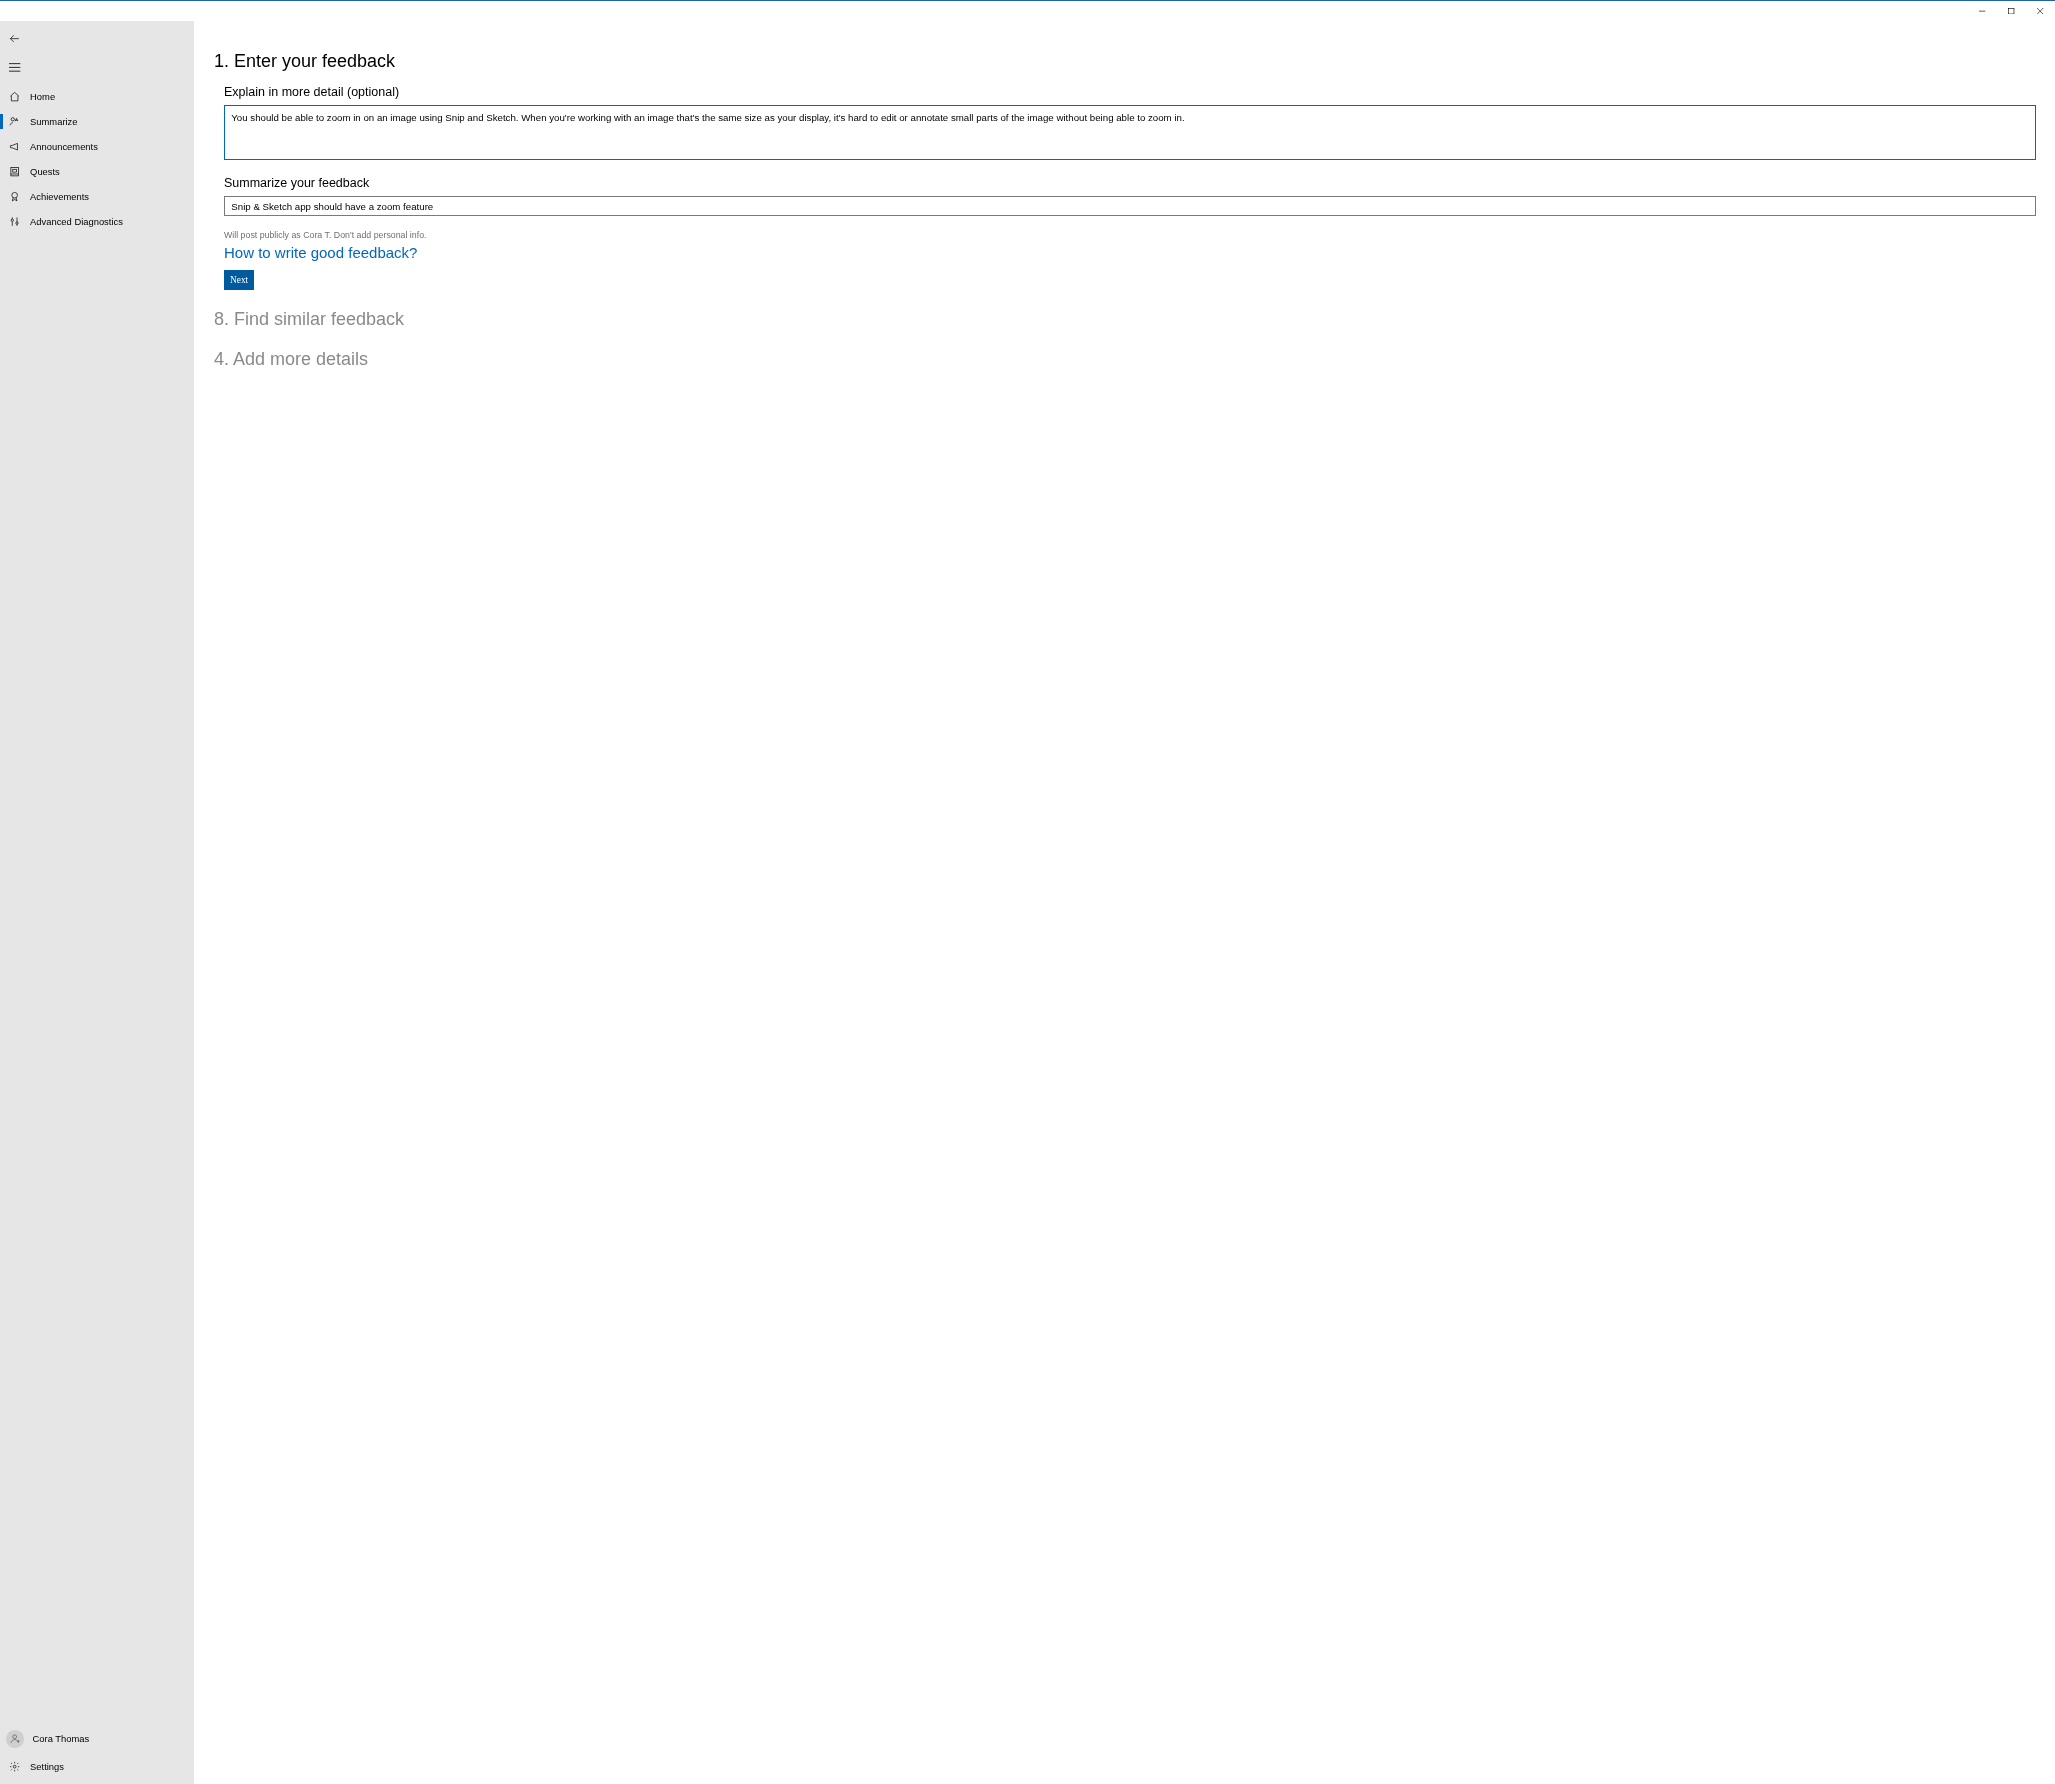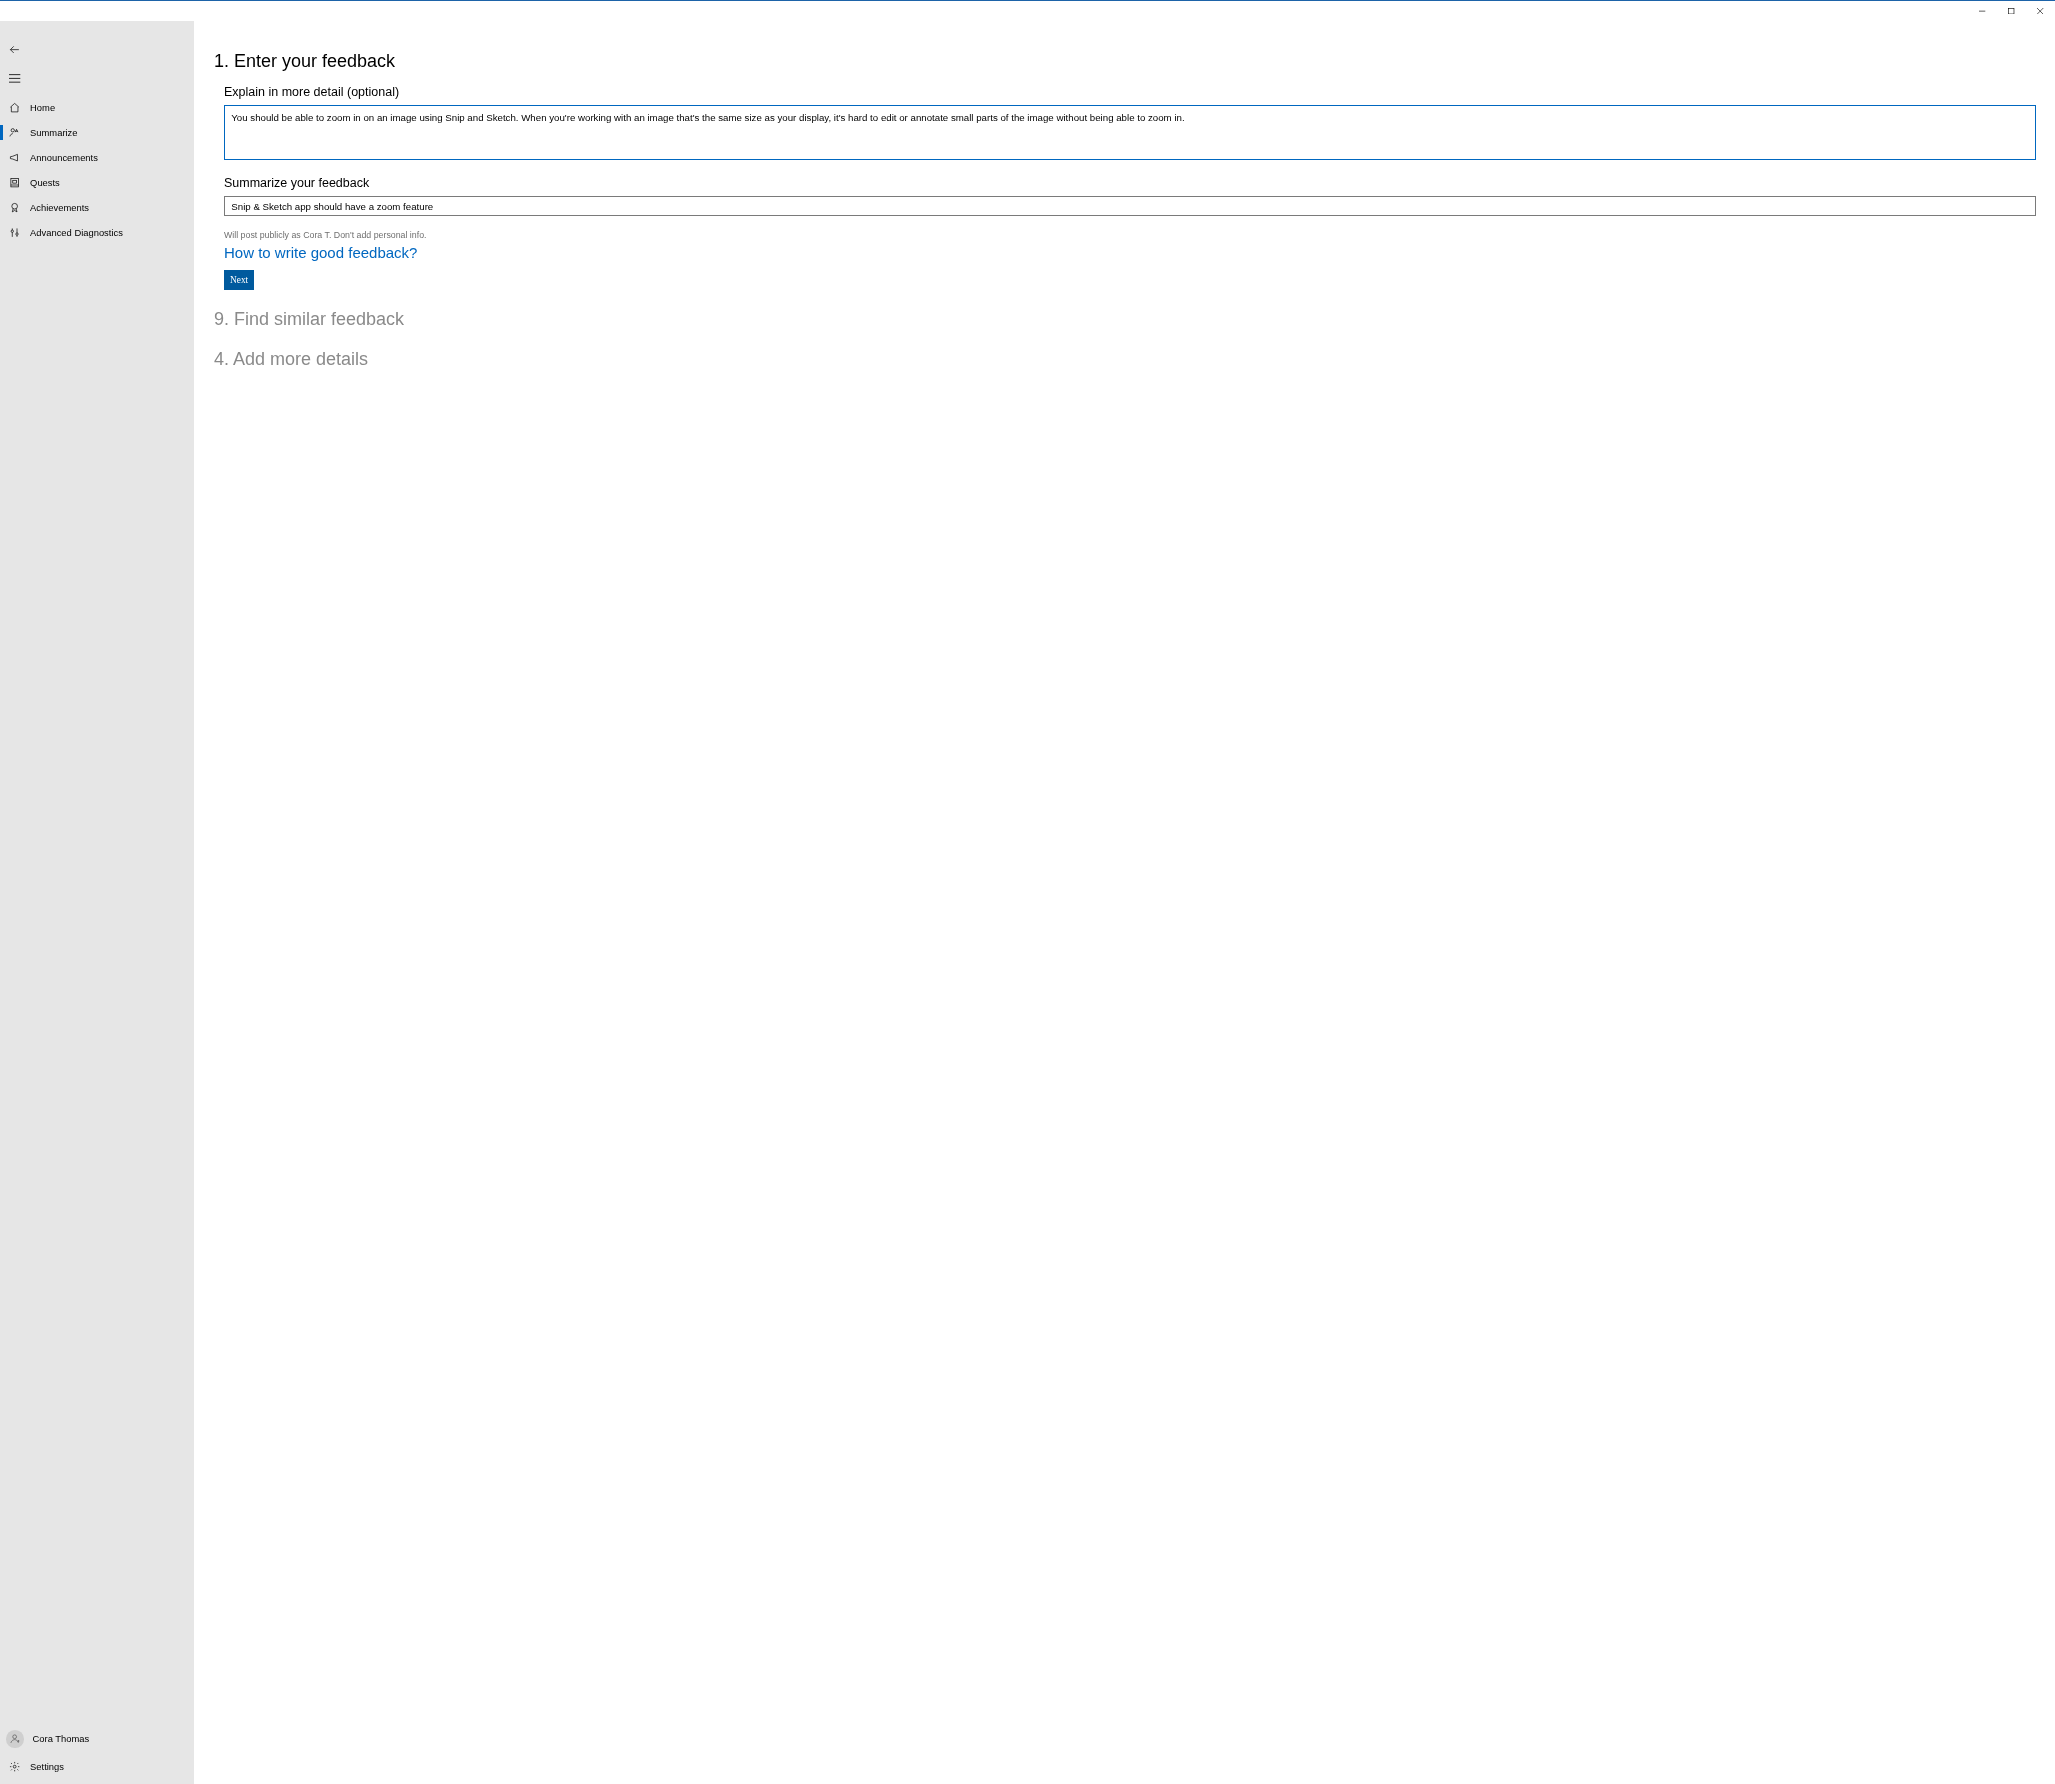--- a/index.html
+++ b/index.html
@@ -26,21 +26,21 @@
       font-family: "Segoe MDL2 Assets", "Segoe UI Symbol", sans-serif;
       font-size: 6.3px;
     }
     .caption-btn svg { stroke: #000; }
     .body { flex: 1; display: flex; overflow: hidden; }
     .sidebar {
       width: 194px;
       background: #e6e6e6;
       display: flex;
       flex-direction: column;
-      padding-top: 16px;
+      padding-top: 5px;
     }
     .sidebar-top-btn {
       width: 30px; height: 26px;
       display: flex; align-items: center; justify-content: center;
     }
     .nav { margin-top: 3.8px; flex: 1; }
     .nav-item {
       height: 25px;
       display: flex; align-items: center;
       padding-left: 8.8px;
@@ -242,18 +242,18 @@
         <div class="field-label">Summarize your feedback</div>
         <input type="text" class="text-input" value="Snip &amp; Sketch app should have a zoom feature" style="">
       </div>
 
       <div class="disclaimer">Will post publicly as Cora T. Don't add personal info.</div>
       <a class="link">How to write good feedback?</a>
       <div>
         <button class="primary-btn">Next</button>
       </div>
 
-      <h1 class="step-title inactive">9. Find similar feedback</h1>
+      <h1 class="step-title inactive">8. Find similar feedback</h1>
       <h1 class="step-title inactive">4. Add more details</h1>
     </div>
   </div>
 </div>
 
 
 </body></html>

